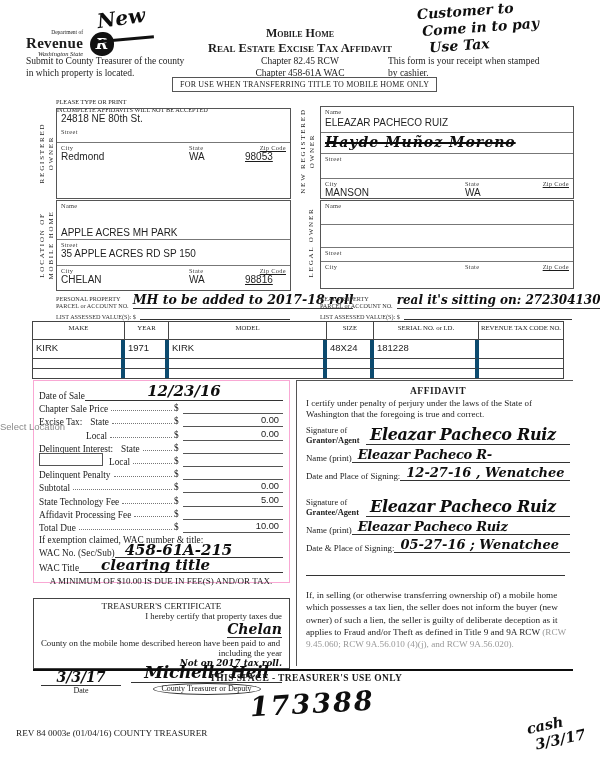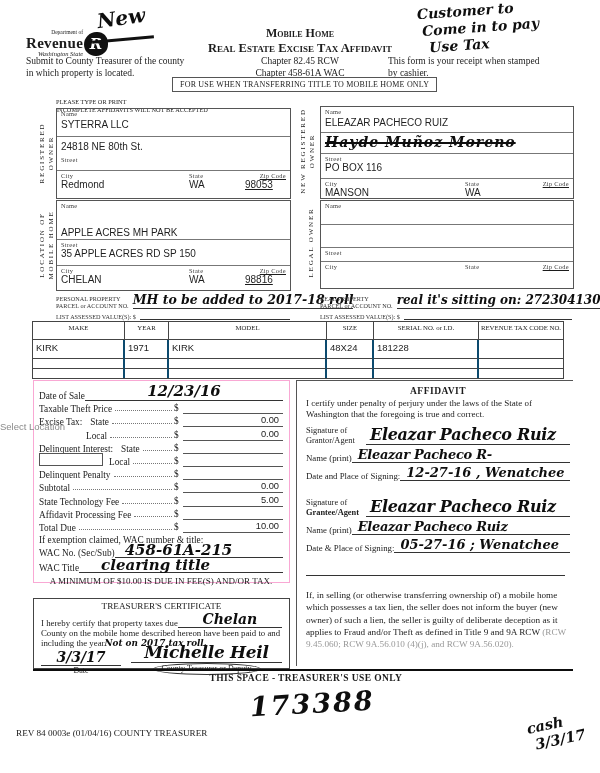--- a/index.html
+++ b/index.html
@@ -8,21 +8,21 @@
   .abs { position:absolute; }
 
   
   .flab { font-size:6.4px; color:#3a3a3a; letter-spacing:.3px; }
   .typed { font-family:"Liberation Sans", sans-serif; font-size:10px; color:#1f1f1f; }
   .hw { font-family:"DejaVu Serif", serif; font-style:italic; font-weight:700; color:#0e0e0e; }
   .cur { letter-spacing:-.3px; }
   .strike { text-decoration:line-through; text-decoration-thickness:2px; }
 
   
-  .logo { display:flex; align-items:center; gap:1px; }
+  .logo { display:flex; align-items:center; gap:7px; }
   .logo-text { text-align:right; line-height:1; }
   .logo-dept { font-size:5.5px; }
   .logo-rev { font-size:15px; font-weight:700; letter-spacing:.3px; }
   .logo-state { font-size:6.5px; font-style:italic; }
   .logo-mark { width:24px; height:24px; background:#111; color:#fff; border-radius:54% 46% 50% 50%;
                display:flex; align-items:center; justify-content:center;
                font:italic 700 15px "DejaVu Serif", serif; }
   .title { text-align:center; font-weight:700; font-variant:small-caps; line-height:1.15; }
   .use-box { border:1.5px solid #555; padding:2px 7px; font-size:8px; letter-spacing:.2px; }
 
@@ -42,21 +42,21 @@
   .prow { display:flex; align-items:flex-end; }
   .plbl { font-size:6.2px; line-height:7px; color:#333; white-space:nowrap; }
   .pline { flex:1; border-bottom:1px solid #333; margin-left:4px; }
 
   
   .vt { position:absolute; display:grid; grid-template-columns:92px 44px 158px 47px 105px 84px;
         grid-template-rows:18px 19px 10px 9px; border:1px solid #444; }
   .vt .hc { font-size:6.8px; line-height:8px; text-align:center; padding-top:2px;
             border-right:1px solid #444; border-bottom:1px solid #444; }
   .vt .dc { font-family:"Liberation Sans", sans-serif; font-size:9.5px; padding:2px 0 0 3px;
-            border-right:2px solid #0c4a6e; border-bottom:1px solid #444; overflow:hidden; }
+            border-right:4px solid #0c4a6e; border-bottom:1px solid #444; overflow:hidden; }
   .vt .lastcol { border-right:none; } .vt .lastrow { border-bottom:none; }
 
   
   .feebox { position:absolute; border:1px solid #f9a8d4; padding:3px 6px 0 5px; box-sizing:border-box; }
   .frow { display:flex; align-items:flex-end; height:13.2px; font-size:9.3px; }
   .fgrp { margin-right:8px; white-space:nowrap;margin-top:9px; }
   .find { margin-left:47px; }
   .fdots { flex:1; border-bottom:1px dotted #777; margin:0 2px 3px 3px; min-width:10px; }
   .fcur { width:9px; padding-bottom:1px; }
   .fval { width:96px; border-bottom:1px solid #555; text-align:right;
@@ -65,21 +65,21 @@
 
   
   .sigrow { display:flex; align-items:flex-end; margin-top:5px; }
   .siglbl { width:60px; font-size:8.4px; line-height:9.5px; }
   .sigline { flex:1; border-bottom:1px solid #333; padding:0 0 0 4px; white-space:nowrap; }
   .inlrow { display:flex; align-items:flex-end; margin-top:2px; font-size:8.8px; }
   .inlline { flex:1; border-bottom:1px solid #333; padding-left:6px; white-space:nowrap; }
 
   
   .tbox { position:absolute; border:1px solid #444; padding:2px 7px; box-sizing:border-box; font-size:8.8px; }
-  .trow { display:flex; align-items:flex-end; }
+  .trow { display:flex; align-items:flex-end;flex-direction:column; }
   .tline { flex:1; border-bottom:1px solid #333; }
   .ellipse { border:1px solid #333; border-radius:50%; padding:0 8px 1px 8px; display:inline-block; }
 
   .thickline { position:absolute; background:#0d0d0d; }
   .graytxt { color:#999; }
 </style>
 </head>
 <body>
 
 <div class="page">
@@ -137,24 +137,20 @@
   </div>
   <div class="vlab" style="left:3px; top:236px; width:88px;">
     <div>LOCATION OF</div>
     <div>MOBILE HOME</div>
   </div>
   <div class="vlab" style="left:270px; top:238px; width:82px;">
     <div>LEGAL OWNER</div>
   </div>
 
   <div class="obox" style="left:56px; top:108px; width:233px; height:89px;">
-    <div class="orow bb" style="height:28px;">
-      <div class="flab">Name</div>
-      <div class="typed" style="margin-top:2px;">SYTERRA LLC</div>
-    </div>
     <div class="orow bb" style="height:34px;">
       <div class="typed" style="margin-top:3px;">24818 NE 80th St.</div>
       <div class="flab" style="margin-top:4px;">Street</div>
     </div>
     <div class="orow csz" style="height:25px;">
       <div class="c1">
         <div class="flab">City</div>
         <div class="typed">Redmond</div>
       </div>
       <div class="c2">
@@ -171,21 +167,20 @@
   <div class="obox" style="left:320px; top:106px; width:252px; height:91px;">
     <div class="orow bb" style="height:26px;">
       <div class="flab">Name</div>
       <div class="typed" style="margin-top:2px;">ELEAZAR PACHECO RUIZ</div>
     </div>
     <div class="orow bb" style="height:21px;">
       <div class="hw strike" style="font-size:14px; white-space:nowrap; letter-spacing:1px;">Hayde Muñoz Moreno</div>
     </div>
     <div class="orow bb" style="height:25px;">
       <div class="flab">Street</div>
-      <div class="typed">PO BOX 116</div>
     </div>
     <div class="orow csz" style="height:17px;">
       <div class="c1" style="width:140px;">
         <div class="flab">City</div>
         <div class="typed">MANSON</div>
       </div>
       <div class="c2">
         <div class="flab">State</div>
         <div class="typed">WA</div>
       </div>
@@ -313,21 +308,21 @@
 
   <div class="feebox" style="left:33px; top:380px; width:257px; height:203px;">
     <div style="display:flex; align-items:flex-end; height:17px; font-size:9.3px;">
       <span>Date of Sale</span>
       <span style="flex:1; border-bottom:1px solid #333; text-align:center;">
         <span class="hw" style="font-size:15px;">12/23/16</span>
       </span>
     </div>
 
     <div class="frow">
-      <span>Taxable Theft Price</span>
+      <span>Chapter Sale Price</span>
       <span class="fdots"></span>
         <span class="fcur">$</span>
       <span class="fval"></span>
     </div>
     <div class="frow">
       <span class="fgrp">Excise Tax:</span>
       <span>State</span>
       <span class="fdots"></span>
         <span class="fcur">$</span>
       <span class="fval">0.00</span>
@@ -404,21 +399,21 @@
   <div class="abs" style="left:306px; top:386px; width:264px;">
     <div style="text-align:center; font-weight:700; font-size:9.5px; letter-spacing:.5px;">AFFIDAVIT</div>
     <div style="font-size:9px; line-height:11px; margin-top:2px;">
       <div>I certify under penalty of perjury under the laws of the State of</div>
       <div>Washington that the foregoing is true and correct.</div>
     </div>
 
     <div class="sigrow">
       <div class="siglbl">
         <div>Signature of</div>
-        <div style="font-weight:400;">Grantor/Agent</div>
+        <div style="font-weight:700;">Grantor/Agent</div>
       </div>
       <div class="sigline hw cur" style="font-size:16px;">Eleazar Pacheco Ruiz</div>
     </div>
     <div class="inlrow">
       <span>Name (print)</span>
       <span class="inlline hw cur" style="font-size:13px;">Eleazar Pacheco R-</span>
     </div>
     <div class="inlrow">
       <span>Date and Place of Signing:</span>
       <span class="inlline hw" style="font-size:13px;">12-27-16 , Wenatchee</span>

